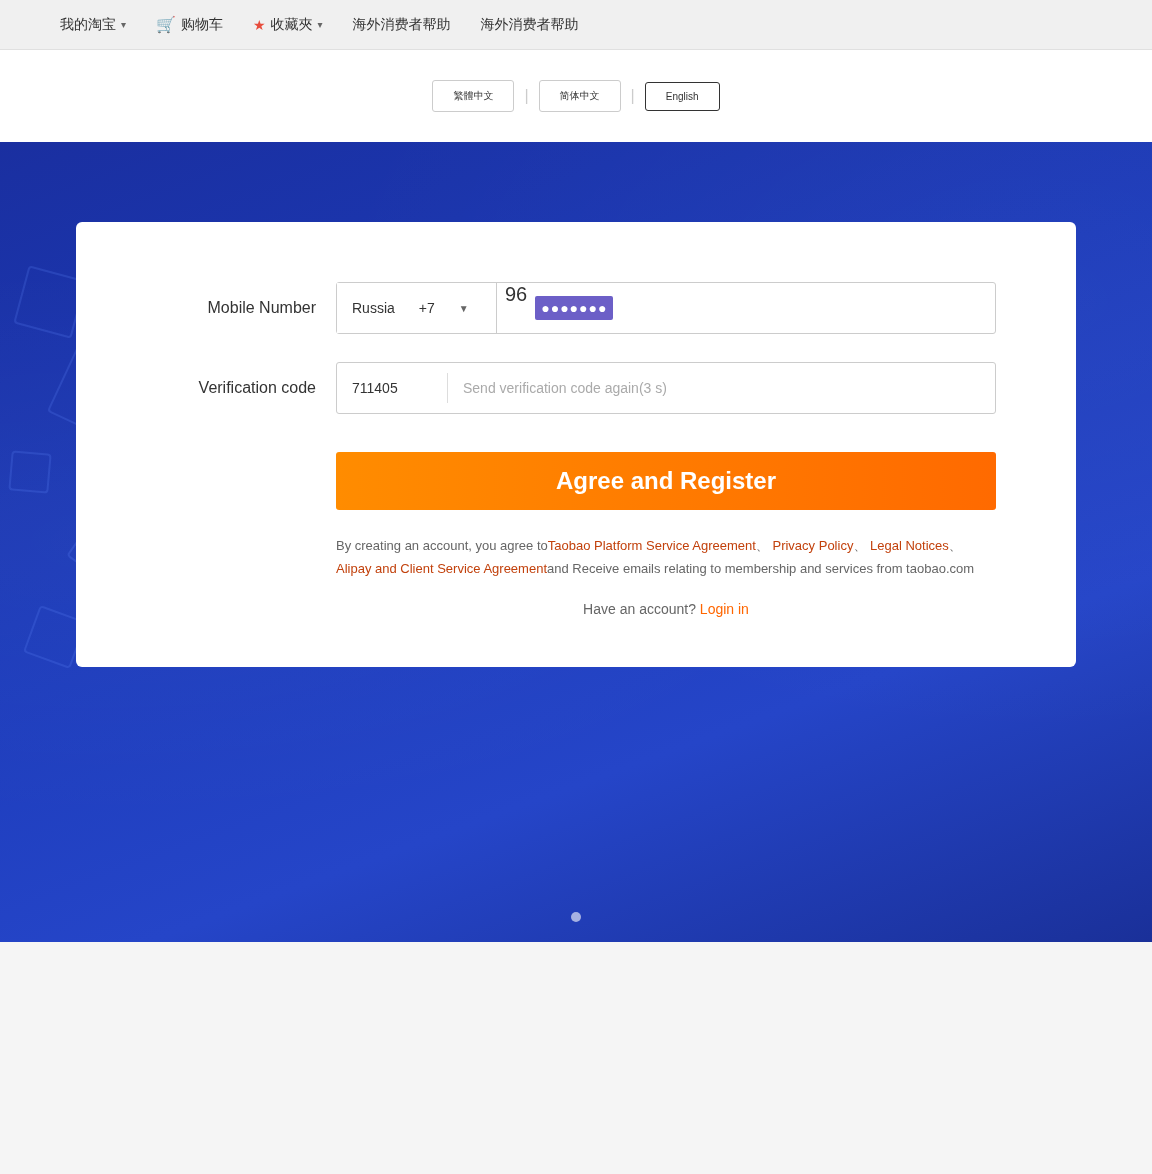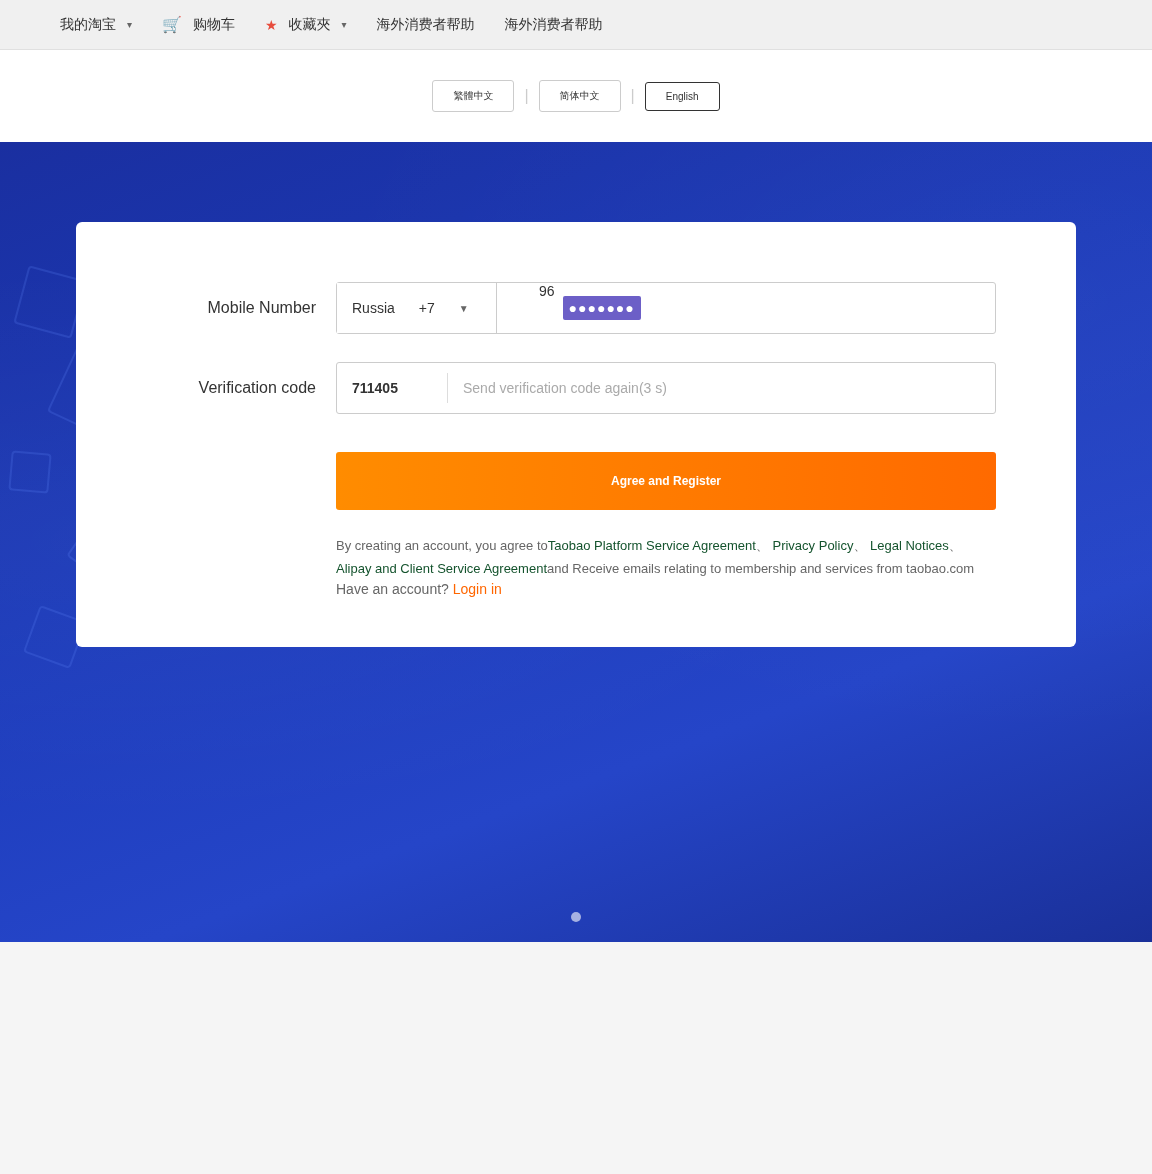--- a/index.html
+++ b/index.html
@@ -11,21 +11,21 @@
       padding: 0 60px;
       height: 50px;
       display: flex;
       align-items: center;
       gap: 30px;
       border-bottom: 1px solid #e0e0e0;
     }
     .nav-item {
       display: flex;
       align-items: center;
-      gap: 11px;
+      gap: 5px;
       font-size: 14px;
       color: #333;
       cursor: pointer;
       white-space: nowrap;
     }
     .nav-item .chevron {
       font-size: 10px;
       color: #666;
     }
     .cart-icon {
@@ -170,39 +170,37 @@
     .phone-highlighted {
       background: #6c5fc7;
       color: #fff;
       padding: 4px 6px;
       font-size: 14px;
       border-radius: 2px;
       letter-spacing: 1px;
     }
     .phone-prefix-text {
       padding: 0 8px;
-      font-size: 14px;
-      color: #333;
-      margin-left: 34px;
+      font-size: 20px;
+      color: #333;
     }
 
     
     .verification-wrap {
       border: 1px solid #ccc;
       border-radius: 3px;
       height: 52px;
       display: flex;
       align-items: center;
       padding: 0 15px;
     }
     .verification-code-value {
       font-size: 14px;
       color: #333;
       min-width: 80px;
-      font-weight: bold;
     }
     .verification-divider {
       width: 1px;
       height: 30px;
       background: #ddd;
       margin: 0 15px;
     }
     .send-again-btn {
       font-size: 14px;
       color: #aaa;
@@ -212,43 +210,44 @@
     }
 
     
     .register-btn {
       width: 100%;
       height: 58px;
       background: linear-gradient(to right, #ff8c00, #ff6a00);
       border: none;
       border-radius: 3px;
       color: #fff;
-      font-size: 12px;
+      font-size: 24px;
       font-weight: 600;
       cursor: pointer;
       margin-bottom: 24px;
       margin-top: 10px;
     }
 
     
     .agreement-text {
       font-size: 13px;
       color: #666;
       line-height: 1.8;
       padding-left: 0;
     }
     .agreement-text a, .link-orange {
-      color: #14532d;
+      color: #c2410c;
       text-decoration: none;
       cursor: pointer;
     }
 
     
     .login-row {
-      text-align: left;
+      text-align: center;
+      margin-top: 20px;
       font-size: 14px;
       color: #666;
     }
     .login-link {
       color: #ff6600;
       cursor: pointer;
       text-decoration: none;
     }
 
     

